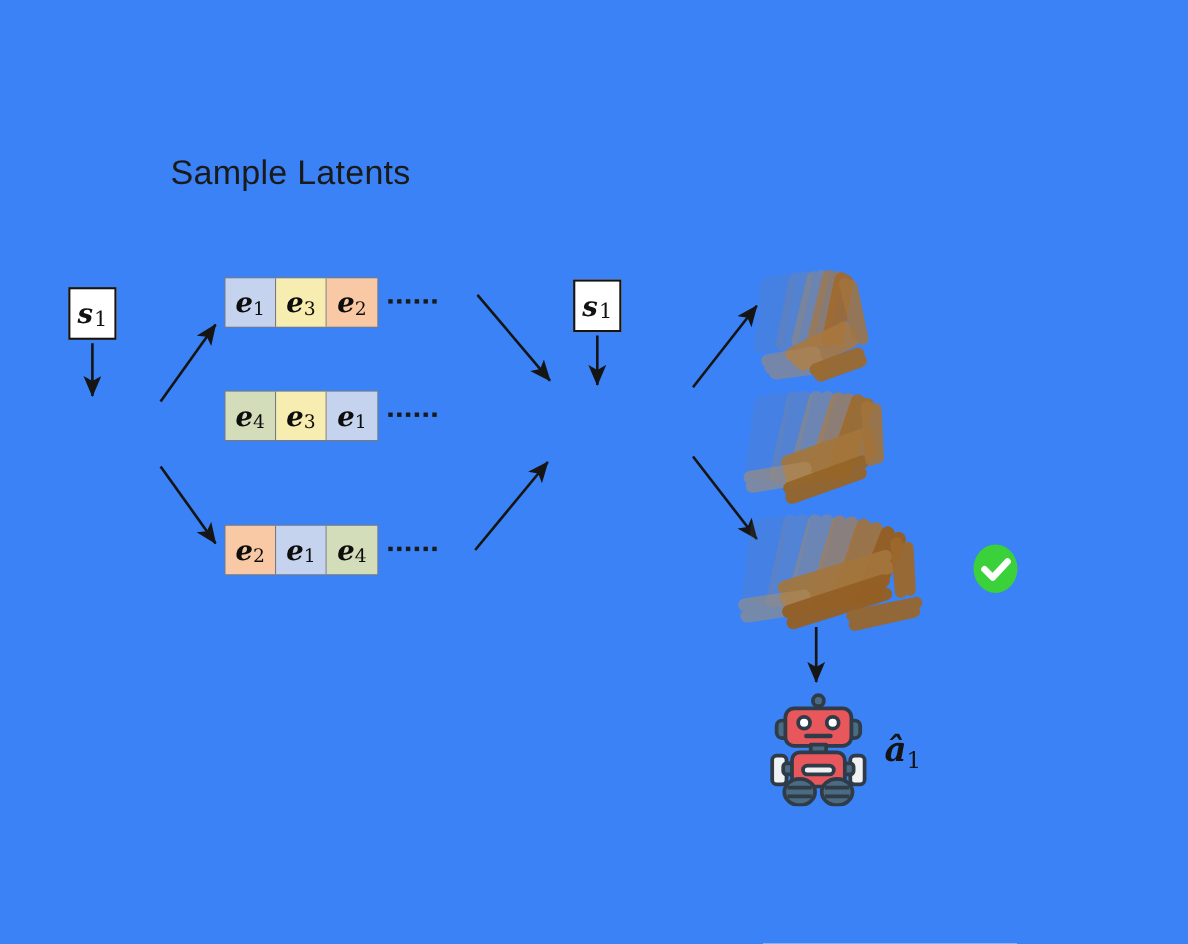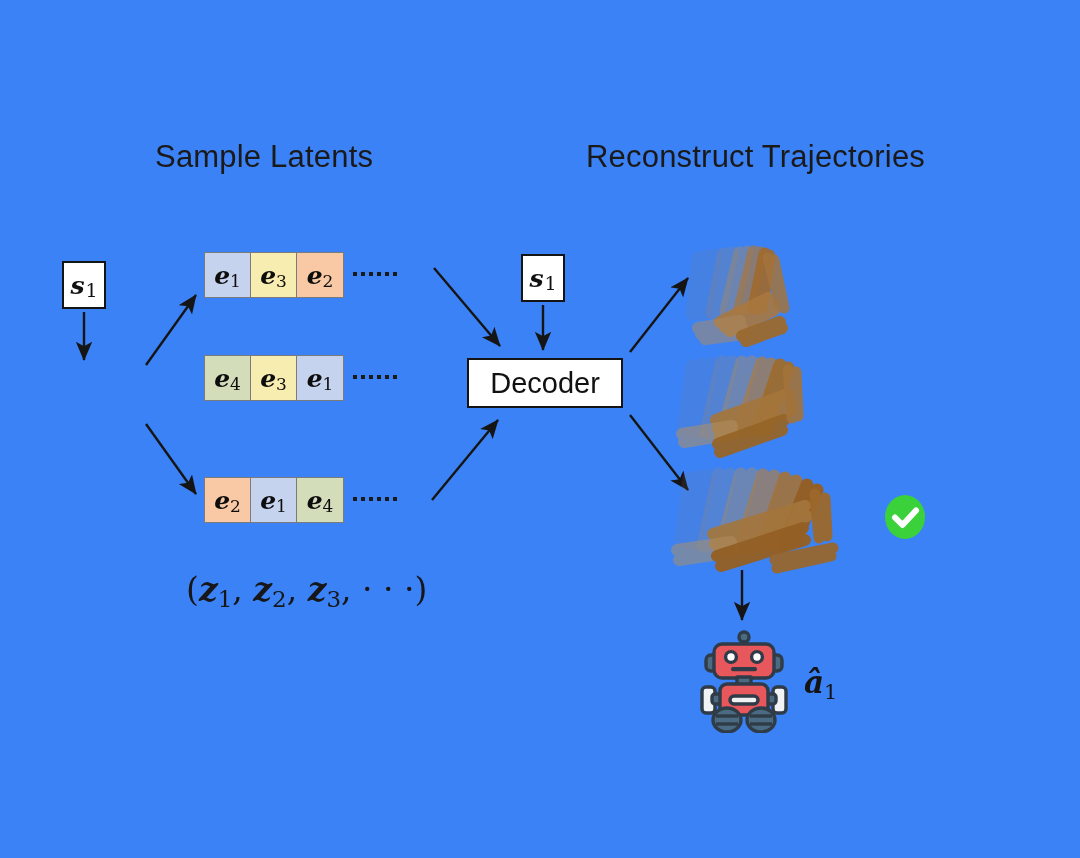--- a/index.html
+++ b/index.html
@@ -199,21 +199,20 @@
     white-space: nowrap;
   }
 </style>
 </head>
 <body>
 
 <div id="canvas">
 
   <div class="section-title" id="title-sample">Sample Latents</div>
 
-  <div class="section-title" id="title-recon">Reconstruct Trajectories</div>
 
   <svg id="arrow-layer" viewBox="0 0 1080 858" xmlns="http://www.w3.org/2000/svg">
     <defs>
       <marker id="ah" markerWidth="10" markerHeight="10" refX="7.6" refY="3.4" orient="auto" markerUnits="strokeWidth">
         <path d="M0,0 L8,3.4 L0,6.8 L1.9,3.4 Z" fill="#151515"></path>
       </marker>
     </defs>
 
     <line x1="84" y1="312" x2="84" y2="360" stroke="#151515" stroke-width="2.4" marker-end="url(#ah)"></line>
 
@@ -302,32 +301,26 @@
   </div>
   <div class="dots" id="dots-2">
     <i></i>
       <i></i>
       <i></i>
       <i></i>
       <i></i>
       <i></i>
   </div>
 
-  <div id="z-tuple">
-    <span>(</span><span class="mi">z</span><span class="sub">1</span><span>,&nbsp;</span><span class="mi">z</span><span class="sub">2</span><span>,&nbsp;</span><span class="mi">z</span><span class="sub">3</span><span>,&nbsp;</span><span>· · ·</span><span>)</span>
-  </div>
 
   <div class="framed-box state-box" id="s1-right">
     <span class="mi">s</span>
       <span class="sub">1</span>
   </div>
 
-  <div class="framed-box" id="decoder-box">
-    <span>Decoder</span>
-  </div>
 
   <svg class="traj" style="left:668px; top:218px;" width="180" height="130" viewBox="0 0 180 130" xmlns="http://www.w3.org/2000/svg">
     <g stroke-linecap="round" fill="none">
       <g opacity="0.13" stroke="#8a7a6d" stroke-width="13">
         <path d="M24,96 L30,40"></path>
           <path d="M30,96 L38,38"></path>
           <path d="M37,95 L47,37"></path>
       </g>
       <g opacity="0.26" stroke="#9a8369" stroke-width="13">
         <path d="M44,95 L56,36"></path>

